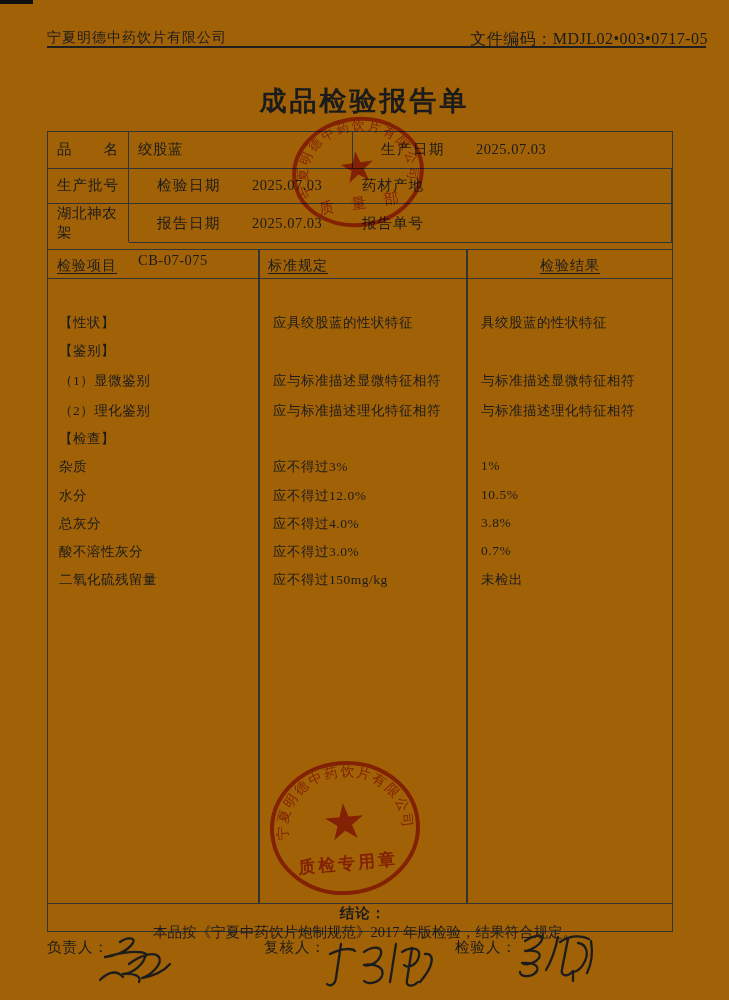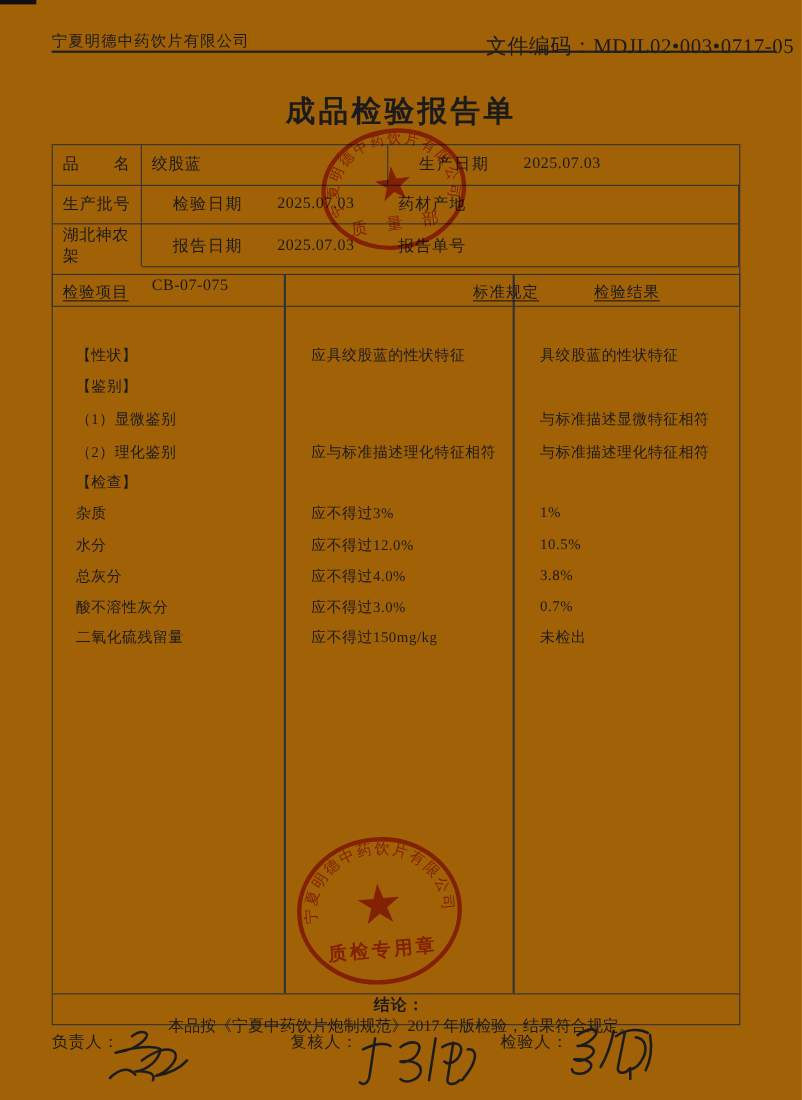--- a/index.html
+++ b/index.html
@@ -5,21 +5,21 @@
   html,body{margin:0;padding:0;background:#ffffff;}
   .page{
     position:relative;width:729px;height:1000px;background:#a16207;overflow:hidden;
     font-family:"Liberation Serif","DejaVu Serif",serif;color:#1b1b1b;
   }
   .abs{position:absolute;}
   .corner-artifact{position:absolute;top:0;left:0;width:33px;height:4px;background:#101010;}
 
   
   .company{left:47px;top:29px;font-size:14px;letter-spacing:1px;}
-  .doc-code{right:7px;top:29px;font-size:19px;letter-spacing:.5px;}
+  .doc-code{right:21px;top:29px;font-size:16px;letter-spacing:.5px;}
   .header-rule{left:47px;top:46px;width:659px;height:2px;background:#1f1f1f;}
   .title{left:0;right:0;top:83px;text-align:center;font-size:27px;font-weight:bold;letter-spacing:3px;}
 
   
   .info-table{
     left:47px;top:131px;width:626px;height:148px;
     border:1.5px solid #333;box-sizing:border-box;
     display:grid;grid-template-columns:81px 224px 1fr;grid-template-rows:repeat(4,1fr);
   }
   .icell{display:flex;align-items:center;padding-left:9px;font-size:14.5px;border-top:1.5px solid #333;box-sizing:border-box;letter-spacing:.5px;}
@@ -33,23 +33,23 @@
   
   .main-table{
     left:47px;top:249px;width:626px;height:654px;box-sizing:border-box;
     border:1.5px solid #333;border-bottom:none;
   }
   .vline{position:absolute;top:0;bottom:0;width:1.5px;background:#333;}
   .vline.c1{left:210px;}
   .vline.c2{left:418px;}
   .mt-head{position:absolute;top:7px;font-size:14px;text-decoration:underline;text-underline-offset:3px;letter-spacing:1px;}
   .mt-head.h1{left:9px;}
-  .mt-head.h2{left:194px;width:248px;text-align:right;}
+  .mt-head.h2{left:220px;width:248px;text-align:left;}
   .mt-head.h3{left:418px;width:208px;text-align:center;}
-  .trow{position:absolute;left:12px;right:0;height:20px;font-size:13.5px;}
+  .trow{position:absolute;left:2px;right:0;height:20px;font-size:13.5px;}
   .trow .c-item{position:absolute;left:9px;letter-spacing:.5px;}
   .trow .c-std{position:absolute;left:223px;letter-spacing:.5px;}
   .trow .c-res{position:absolute;left:431px;letter-spacing:.5px;}
 
   
   .conclusion{
     left:47px;top:903px;width:626px;height:29px;box-sizing:border-box;
     border:1.5px solid #333;display:flex;align-items:center;padding-left:10px;font-size:14.5px;flex-direction:column;
   }
   .conclusion b{letter-spacing:1px;margin-right:4px;}
@@ -118,20 +118,21 @@
       <span class="c-std">应具绞股蓝的性状特征</span>
       <span class="c-res">具绞股蓝的性状特征</span>
     </div>
     <div class="trow" style="top:92px">
       <span class="c-item">【鉴别】</span>
       <span class="c-std"></span>
       <span class="c-res"></span>
     </div>
     <div class="trow" style="top:122px">
       <span class="c-item">（1）显微鉴别</span>
+      <span class="c-std">应与标准描述显微特征相符</span>
       <span class="c-res">与标准描述显微特征相符</span>
     </div>
     <div class="trow" style="top:152px">
       <span class="c-item">（2）理化鉴别</span>
       <span class="c-std">应与标准描述理化特征相符</span>
       <span class="c-res">与标准描述理化特征相符</span>
     </div>
     <div class="trow" style="top:180px">
       <span class="c-item">【检查】</span>
       <span class="c-std"></span>

